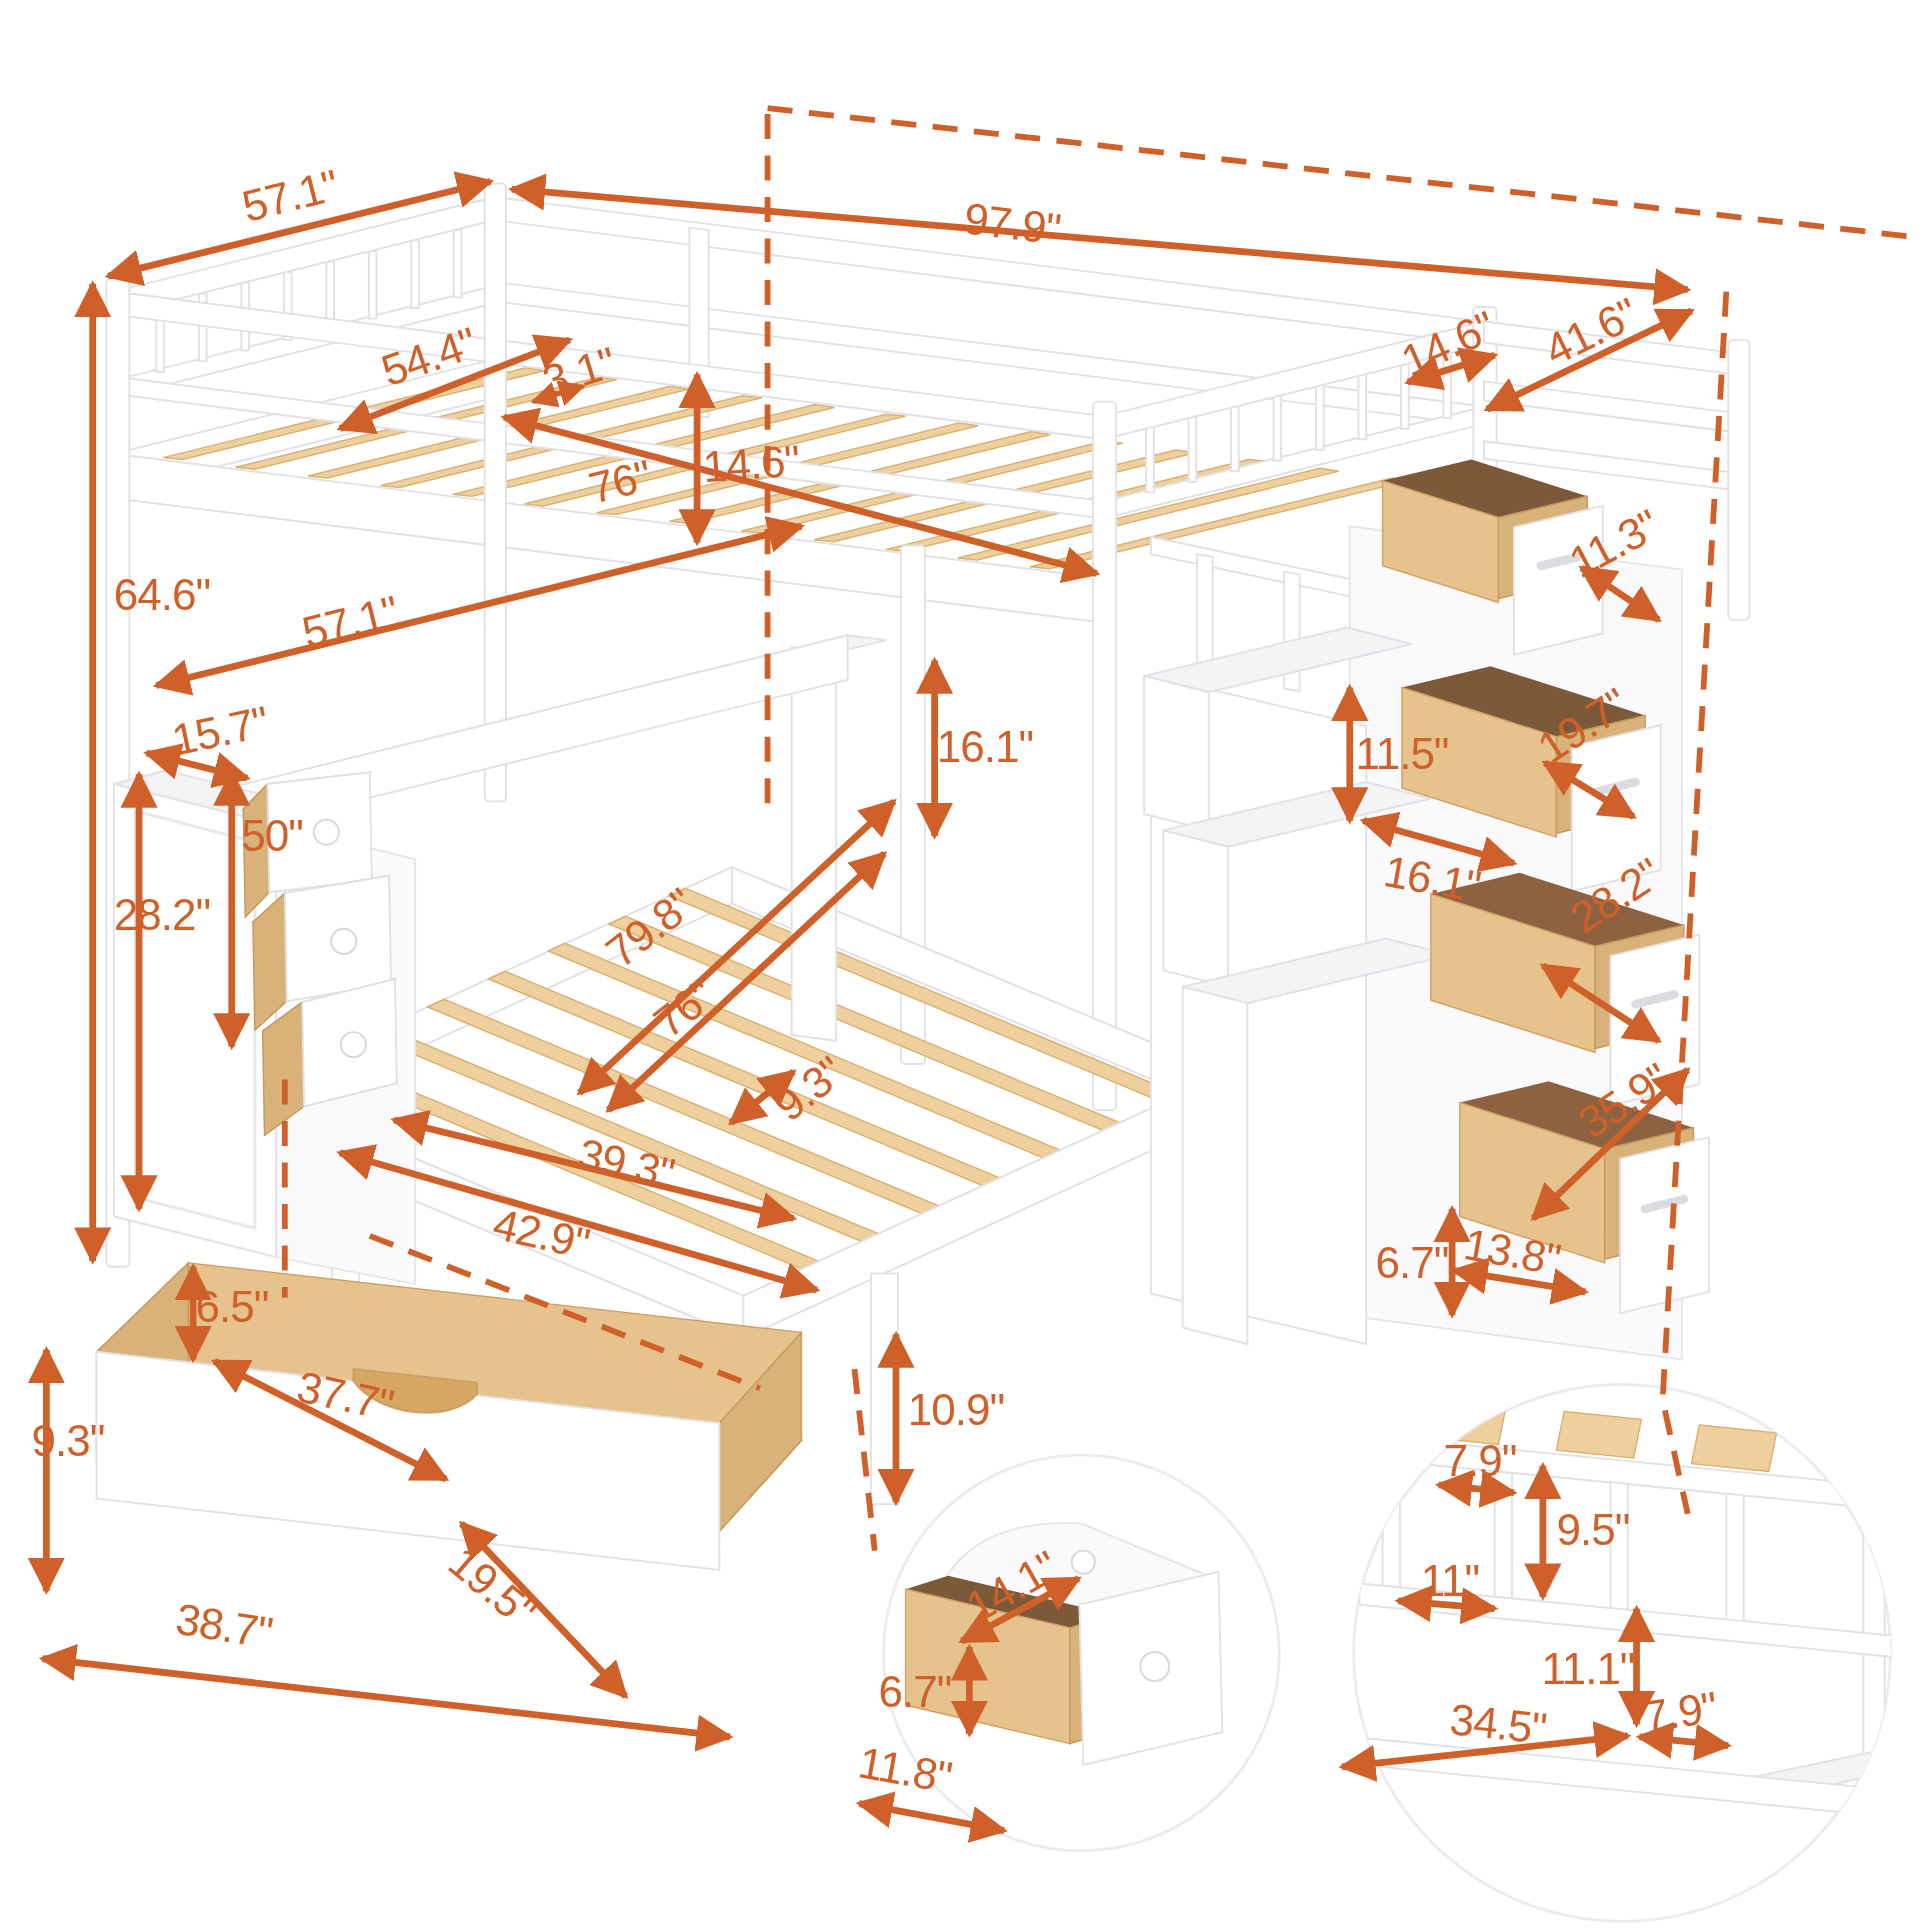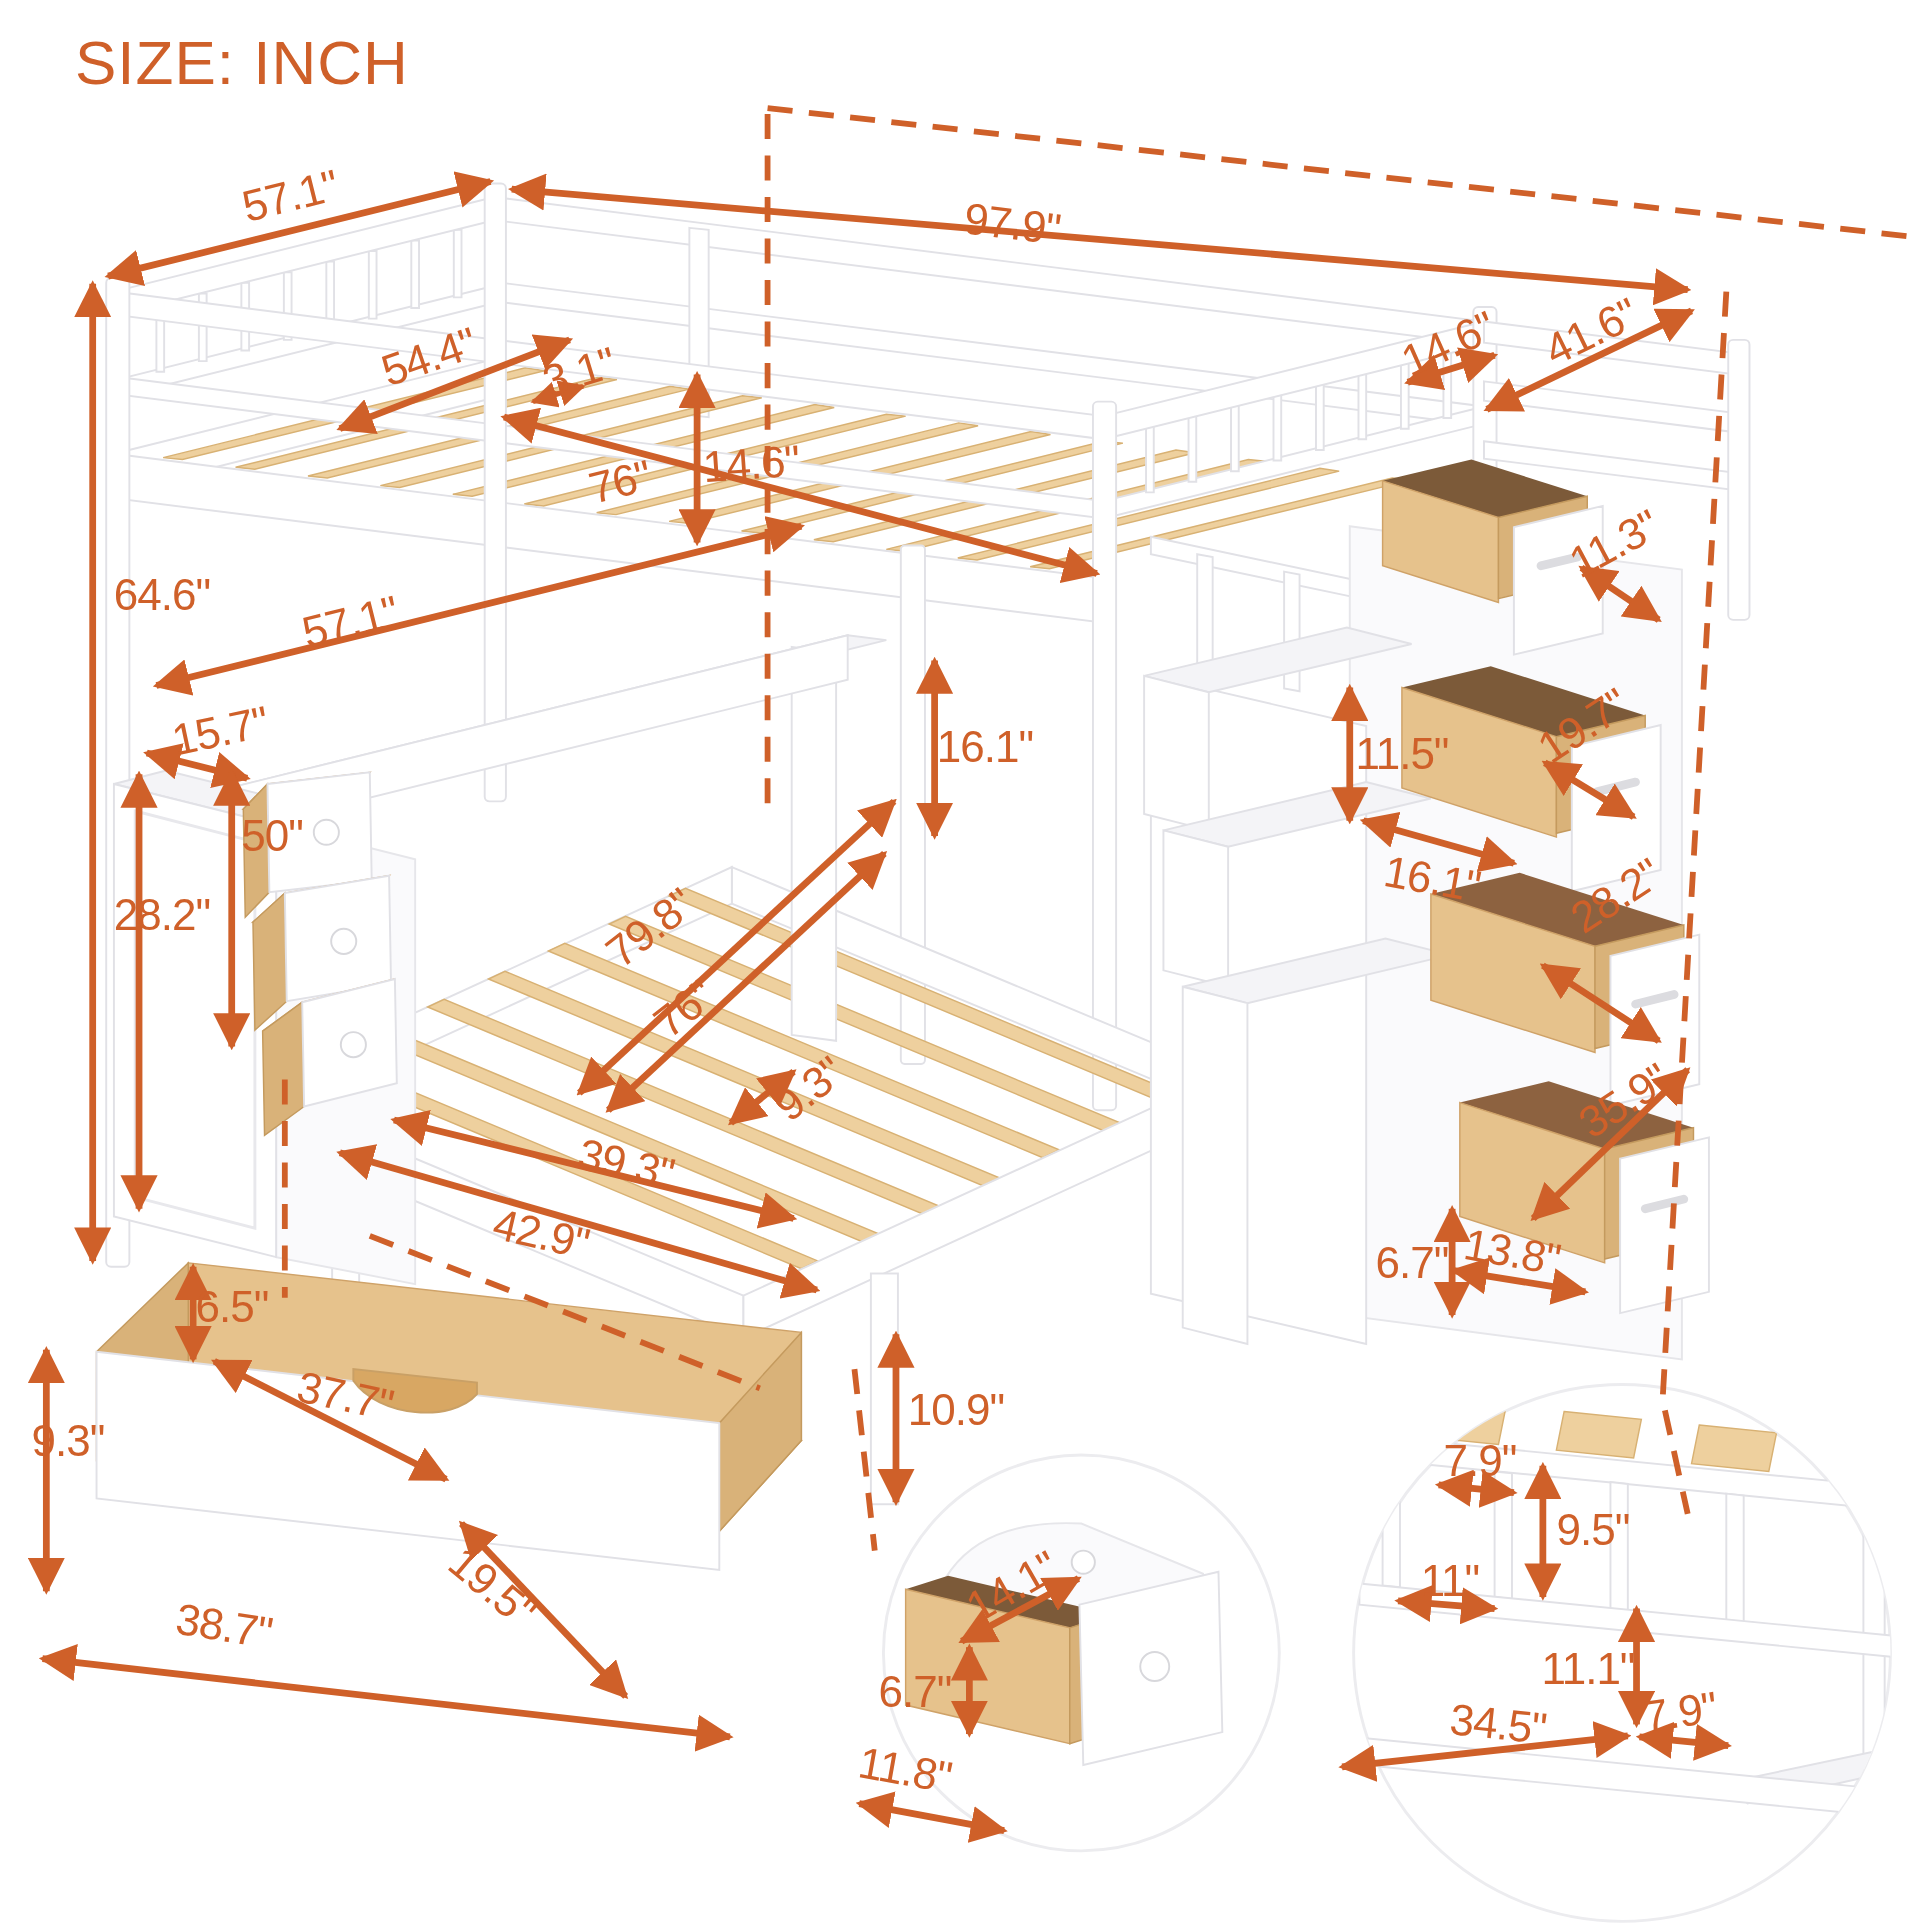--- a/index.html
+++ b/index.html
@@ -287,21 +287,20 @@
     <line class="arr" x1="890" y1="1868" x2="1040" y2="1896" marker-start="url(#ah)" marker-end="url(#ah)"></line>
     <line class="arr" x1="1490" y1="1538" x2="1568" y2="1546" marker-start="url(#ah)" marker-end="url(#ah)"></line>
     <line class="arr" x1="1598" y1="1518" x2="1598" y2="1654" marker-start="url(#ah)" marker-end="url(#ah)"></line>
     <line class="arr" x1="1448" y1="1658" x2="1548" y2="1666" marker-start="url(#ah)" marker-end="url(#ah)"></line>
     <line class="arr" x1="1695" y1="1666" x2="1695" y2="1786" marker-start="url(#ah)" marker-end="url(#ah)"></line>
     <line class="arr" x1="1390" y1="1830" x2="1686" y2="1798" marker-start="url(#ah)" marker-end="url(#ah)"></line>
     <line class="arr" x1="1698" y1="1799" x2="1790" y2="1808" marker-start="url(#ah)" marker-end="url(#ah)"></line>
   </g>
 </svg>
 
-<div class="title" style="left:75px;top:27px;">SIZE: INCH</div>
 
 <div class="dim" style="left:290px;top:196px;--r:-14deg">57.1"</div>
 <div class="dim" style="left:1012px;top:224px;--r:7deg">97.9"</div>
 <div class="dim" style="left:1448px;top:344px;--r:-24deg">14.6"</div>
 <div class="dim" style="left:1591px;top:332px;--r:-26deg">41.6"</div>
 <div class="dim" style="left:429px;top:357px;--r:-19deg">54.4"</div>
 <div class="dim" style="left:579px;top:372px;--r:-17deg">3.1"</div>
 <div class="dim" style="left:620px;top:482px;--r:-14deg">76"</div>
 <div class="dim" style="left:751px;top:464px;--r:-4deg">14.6"</div>
 <div class="dim" style="left:162px;top:595px;">64.6"</div>

